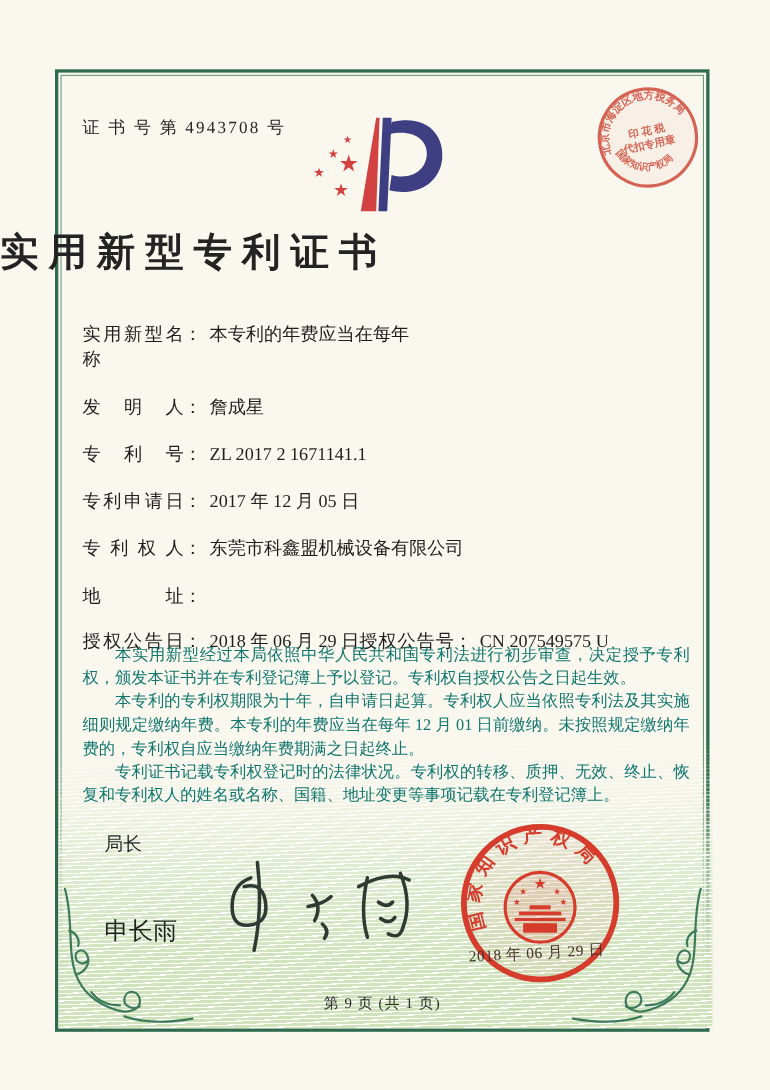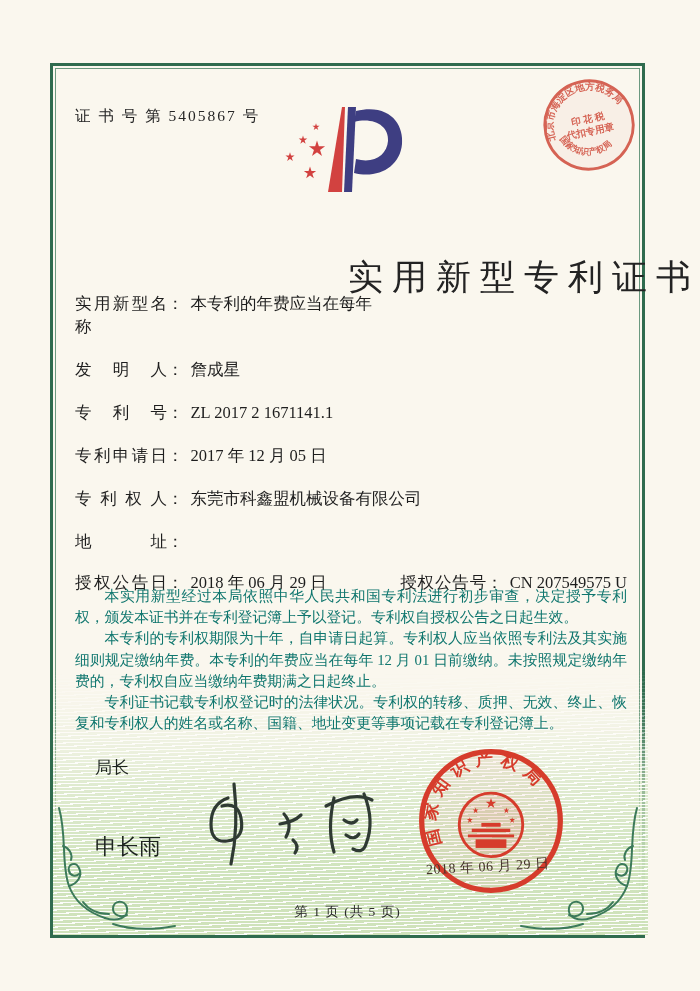--- a/index.html
+++ b/index.html
@@ -17,29 +17,29 @@
     position:absolute;left:53px;top:668px;width:595px;height:267px;
     background:
       repeating-linear-gradient(178deg, rgba(255,255,255,.95) 0 1.1px, rgba(255,255,255,0) 1.1px 3.4px),
       linear-gradient(to bottom, rgba(214,231,199,0) 0%, rgba(211,229,194,.55) 35%, rgba(205,226,186,.95) 75%, #cfe2ba 100%);
     -webkit-mask:linear-gradient(to bottom, transparent 0, #000 42%);
     mask:linear-gradient(to bottom, transparent 0, #000 42%);
   }
   .cert-no{position:absolute;left:75px;top:106px;font-size:15.5px;letter-spacing:2px;color:#262626;}
   .logo{position:absolute;left:268px;top:98px;width:170px;height:112px;}
   .tax-stamp{position:absolute;left:541px;top:77px;width:96px;height:96px;transform:rotate(-12deg);opacity:.85;}
-  .title{position:absolute;left:0;top:206px;width:100%;text-align:right;
-         font-size:35px;font-weight:normal;letter-spacing:9px;color:#232323;margin-top:48px;}
+  .title{position:absolute;left:0;top:206px;width:100%;text-align:left;
+         font-size:35px;font-weight:bold;letter-spacing:9px;color:#232323;}
   .fields{position:absolute;left:75px;top:292px;width:552px;font-size:16.5px;color:#1e1e1e;}
   .frow{display:flex;line-height:23px;margin-bottom:20px;}
   .flabel{flex:none;width:92px;text-align:justify;text-align-last:justify;}
   .fcolon{flex:none;margin-right:7px;}
   .fvalue{flex:1;}
   .frow.addr{margin-bottom:14px;}
-  .frow.split{justify-content:space-between;margin-top:18px;}
+  .frow.split{justify-content:flex-start;margin-top:18px;}
   .fgroup{display:flex;}
   .fgroup .flabel2{flex:none;width:86px;text-align:justify;text-align-last:justify;}
   .body-text{position:absolute;left:75px;top:586px;width:552px;
              font-size:14.8px;line-height:21.2px;text-align:justify;color:#0f766e;}
   .body-text p{margin:0;text-indent:2em;}
   .signoff-title{position:absolute;left:95px;top:756px;font-size:17px;color:#1d241f;}
   .signoff-name{position:absolute;left:95px;top:832px;font-size:22px;color:#1d241f;}
   .signature-svg{position:absolute;left:192px;top:778px;width:190px;height:92px;}
   .seal-svg{position:absolute;left:414px;top:744px;width:154px;height:154px;}
   .seal-date{position:absolute;left:426px;top:857px;width:160px;font-size:14px;
@@ -75,21 +75,21 @@
     <g fill="none" stroke="#3c7a5a" stroke-width="2" stroke-linecap="round">
       <path d="M6,2 C14,30 8,58 16,80 C22,96 34,106 52,112"></path>
       <path d="M52,112 c12,4 24,0 22,-10 c-2,-9 -14,-8 -14,1 c0,6 8,9 14,6"></path>
       <path d="M16,80 c8,-2 14,-10 10,-18 c-3,-7 -12,-4 -10,3 c1,5 7,6 10,3"></path>
       <path d="M60,118 c18,6 40,6 62,2"></path>
       <path d="M30,96 c6,8 16,12 26,12"></path>
       <path d="M10,40 c6,2 10,8 8,14"></path>
     </g>
   </svg>
 
-  <div class="cert-no">证 书 号 第 5405867 号</div>
+  <div class="cert-no">证 书 号 第 4943708 号</div>
 
   <svg class="logo" viewBox="0 0 170 110">
     <defs>
       <path id="star" d="M0,-10 L5.88,8.09 L-9.51,-3.09 L9.51,-3.09 L-5.88,8.09 Z" fill="#d24240"></path>
     </defs>
     <path d="M88,12 C122,4 136,26 134,45 C132,68 110,80 86,74 L88,60 C106,65 119,56 120,42 C121,27 106,18 86,23 Z" fill="#3e3e82"></path>
     <path d="M80,8 L88,8 L84,93 L76,93 Z" fill="#3e3e82"></path>
     <path d="M74,8 L77,8 L74,93 L60,93 Z" fill="#d24240"></path>
     <use href="#star" transform="translate(48,28) scale(0.38)"></use>
     <use href="#star" transform="translate(35,41) scale(0.45)"></use>
@@ -200,15 +200,15 @@
       <path d="M58,76 L60,82 L55,78 L61,78 L56,82 Z" fill="#d63c2c"></path>
       <path d="M102,76 L104,82 L99,78 L105,78 L100,82 Z" fill="#d63c2c"></path>
       <rect x="60" y="88" width="40" height="3.5" fill="#d63c2c"></rect>
       <rect x="56" y="94" width="48" height="3" fill="#d63c2c"></rect>
       <rect x="64" y="99" width="32" height="9" fill="#d63c2c"></rect>
       <rect x="70" y="82" width="20" height="4" fill="#d63c2c"></rect>
     </g>
   </svg>
   <div class="seal-date">2018 年 06 月 29 日</div>
 
-  <div class="page-footer">第 1 页 (共 5 页)</div>
+  <div class="page-footer">第 9 页 (共 1 页)</div>
 
 </div>
 
 </body></html>

